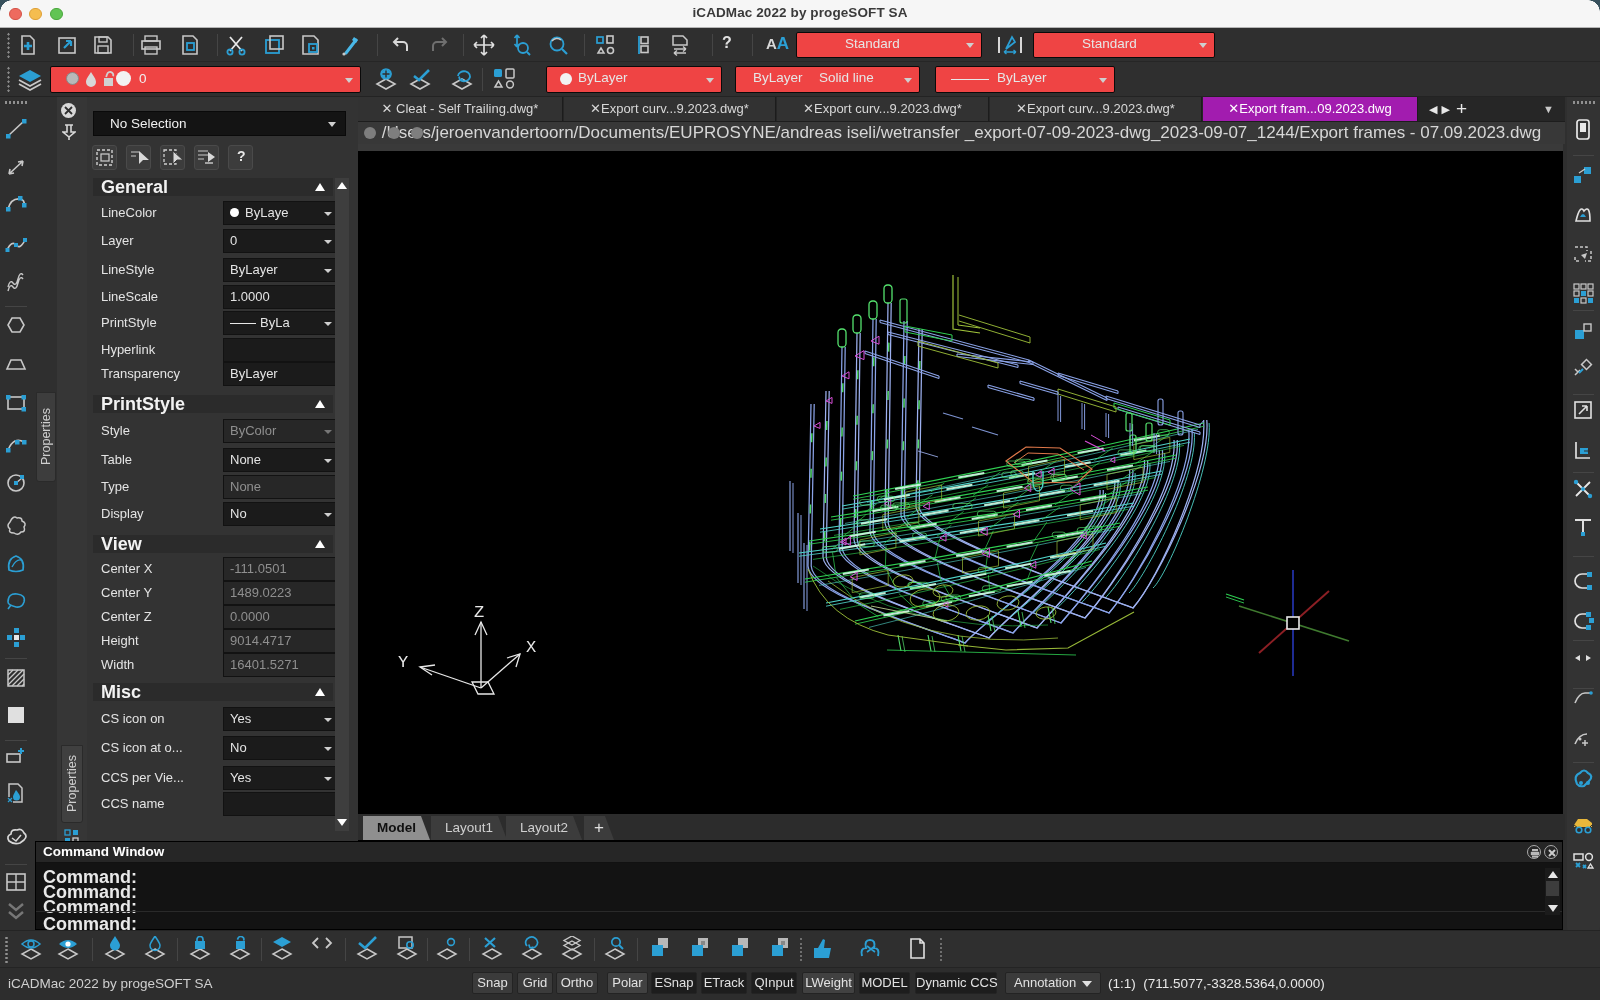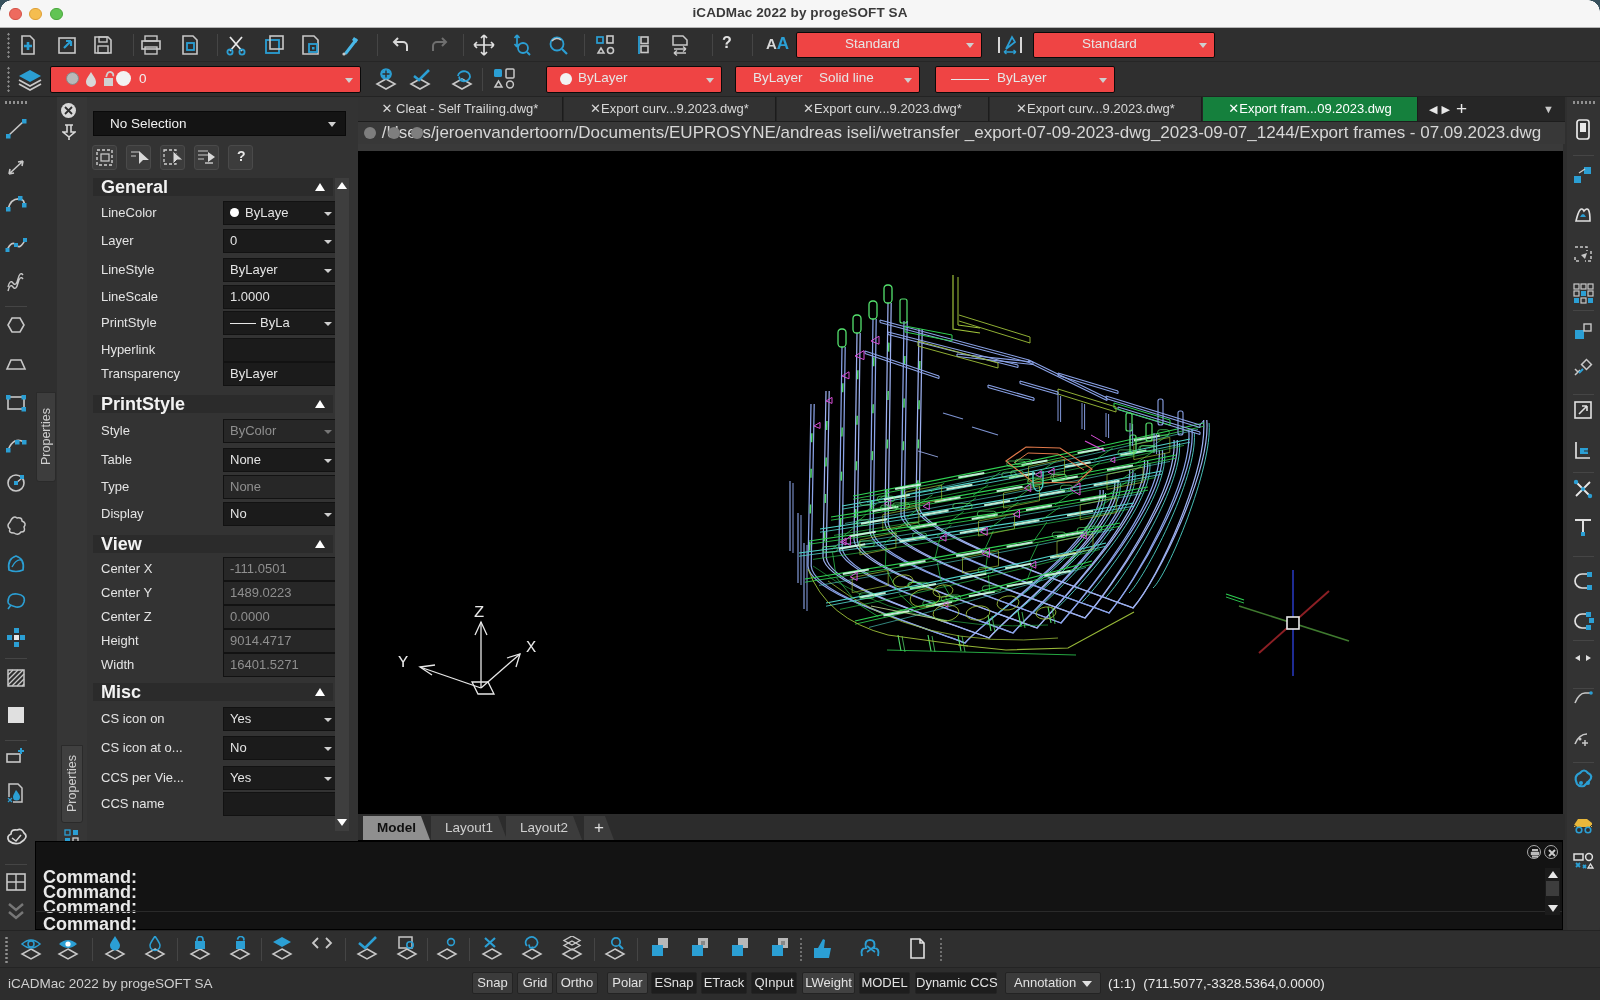--- a/index.html
+++ b/index.html
@@ -494,21 +494,21 @@
       <div style="position:absolute;left:2px;bottom:5px;width:0;height:0;border-left:5px solid transparent;border-right:5px solid transparent;border-top:7px solid #fff;"></div>
     </div>
   </div>
 
   <div id="canvwrap" class="abs">
     <div id="tabbar">
       <div class="dtab" style="left:0px; width:205px;">✕&nbsp;Cleat - Self Trailing.dwg*</div>
       <div class="dtab" style="left:206px; width:212px;">✕Export curv...9.2023.dwg*</div>
       <div class="dtab" style="left:419px; width:212px;">✕Export curv...9.2023.dwg*</div>
       <div class="dtab" style="left:632px; width:212px;">✕Export curv...9.2023.dwg*</div>
-      <div class="dtab" style="left:845px; width:215px; background:#15803d; color:#fff;">✕Export fram...09.2023.dwg</div>
+      <div class="dtab" style="left:845px; width:215px; background:#a21caf; color:#fff;">✕Export fram...09.2023.dwg</div>
       <div style="position:absolute; left:1071px; top:6px; color:#e8e8e8; font-size:11px; letter-spacing:4px;">◀▶</div>
       <div style="position:absolute; left:1098px; top:1px; color:#e8e8e8; font-size:19px;">+</div>
       <div style="position:absolute; left:1185px; top:6px; color:#c9c9c9; font-size:11px;">▼</div>
     </div>
     <div id="pathbar">/Users/jeroenvandertoorn/Documents/EUPROSYNE/andreas iseli/wetransfer _export-07-09-2023-dwg_2023-09-07_1244/Export frames - 07.09.2023.dwg
       <div style="position:absolute;left:6px;top:5px;width:12px;height:12px;border-radius:50%;background:#7e7e7e;"></div>
       <div style="position:absolute;left:30px;top:5px;width:12px;height:12px;border-radius:50%;background:#7e7e7e;"></div>
       <div style="position:absolute;left:53px;top:5px;width:12px;height:12px;border-radius:50%;background:#7e7e7e;"></div>
     </div>
     <div style="position:absolute;left:0;top:47px;width:1205px;height:7px;background:#3a3a3a;"></div>
@@ -1004,20 +1004,21 @@
         <div style="position:absolute;left:6px;top:297px;width:21px;height:1px;background:#454545;"></div>
         <div style="position:absolute;left:6px;top:375px;width:21px;height:1px;background:#454545;"></div>
         <div style="position:absolute;left:6px;top:459px;width:21px;height:1px;background:#454545;"></div>
         <div style="position:absolute;left:6px;top:543px;width:21px;height:1px;background:#454545;"></div>
         <div style="position:absolute;left:6px;top:591px;width:21px;height:1px;background:#454545;"></div>
         <div style="position:absolute;left:6px;top:665px;width:21px;height:1px;background:#454545;"></div>
       </div>
     </div>
 
   <div id="cmdwin" class="abs">
+    <div id="cmdtitle">Command Window</div>
     <div class="cmdline" style="top:25px;">Command:</div>
     <div class="cmdline" style="top:40px;">Command:</div>
     <div class="cmdline" style="top:55px;">Command:</div>
     <div style="position:absolute;left:0;top:69px;width:100%;height:1px;background:#2a2a2a;"></div>
     <div class="cmdline" style="top:72px;">Command:</div>
     <div id="cmdbtns">
         <div style="position:absolute;right:21px;top:3px;width:14px;height:14px;border-radius:50%;border:1.5px solid #aaa;"><svg width="14" height="14" viewBox="0 0 14 14">
             <rect x="4" y="3" width="6" height="2.2" fill="#bbb"></rect>
             <rect x="2.8" y="5.8" width="8.4" height="3.4" fill="#bbb"></rect>
             <rect x="4" y="9.6" width="6" height="2" fill="#bbb"></rect>

